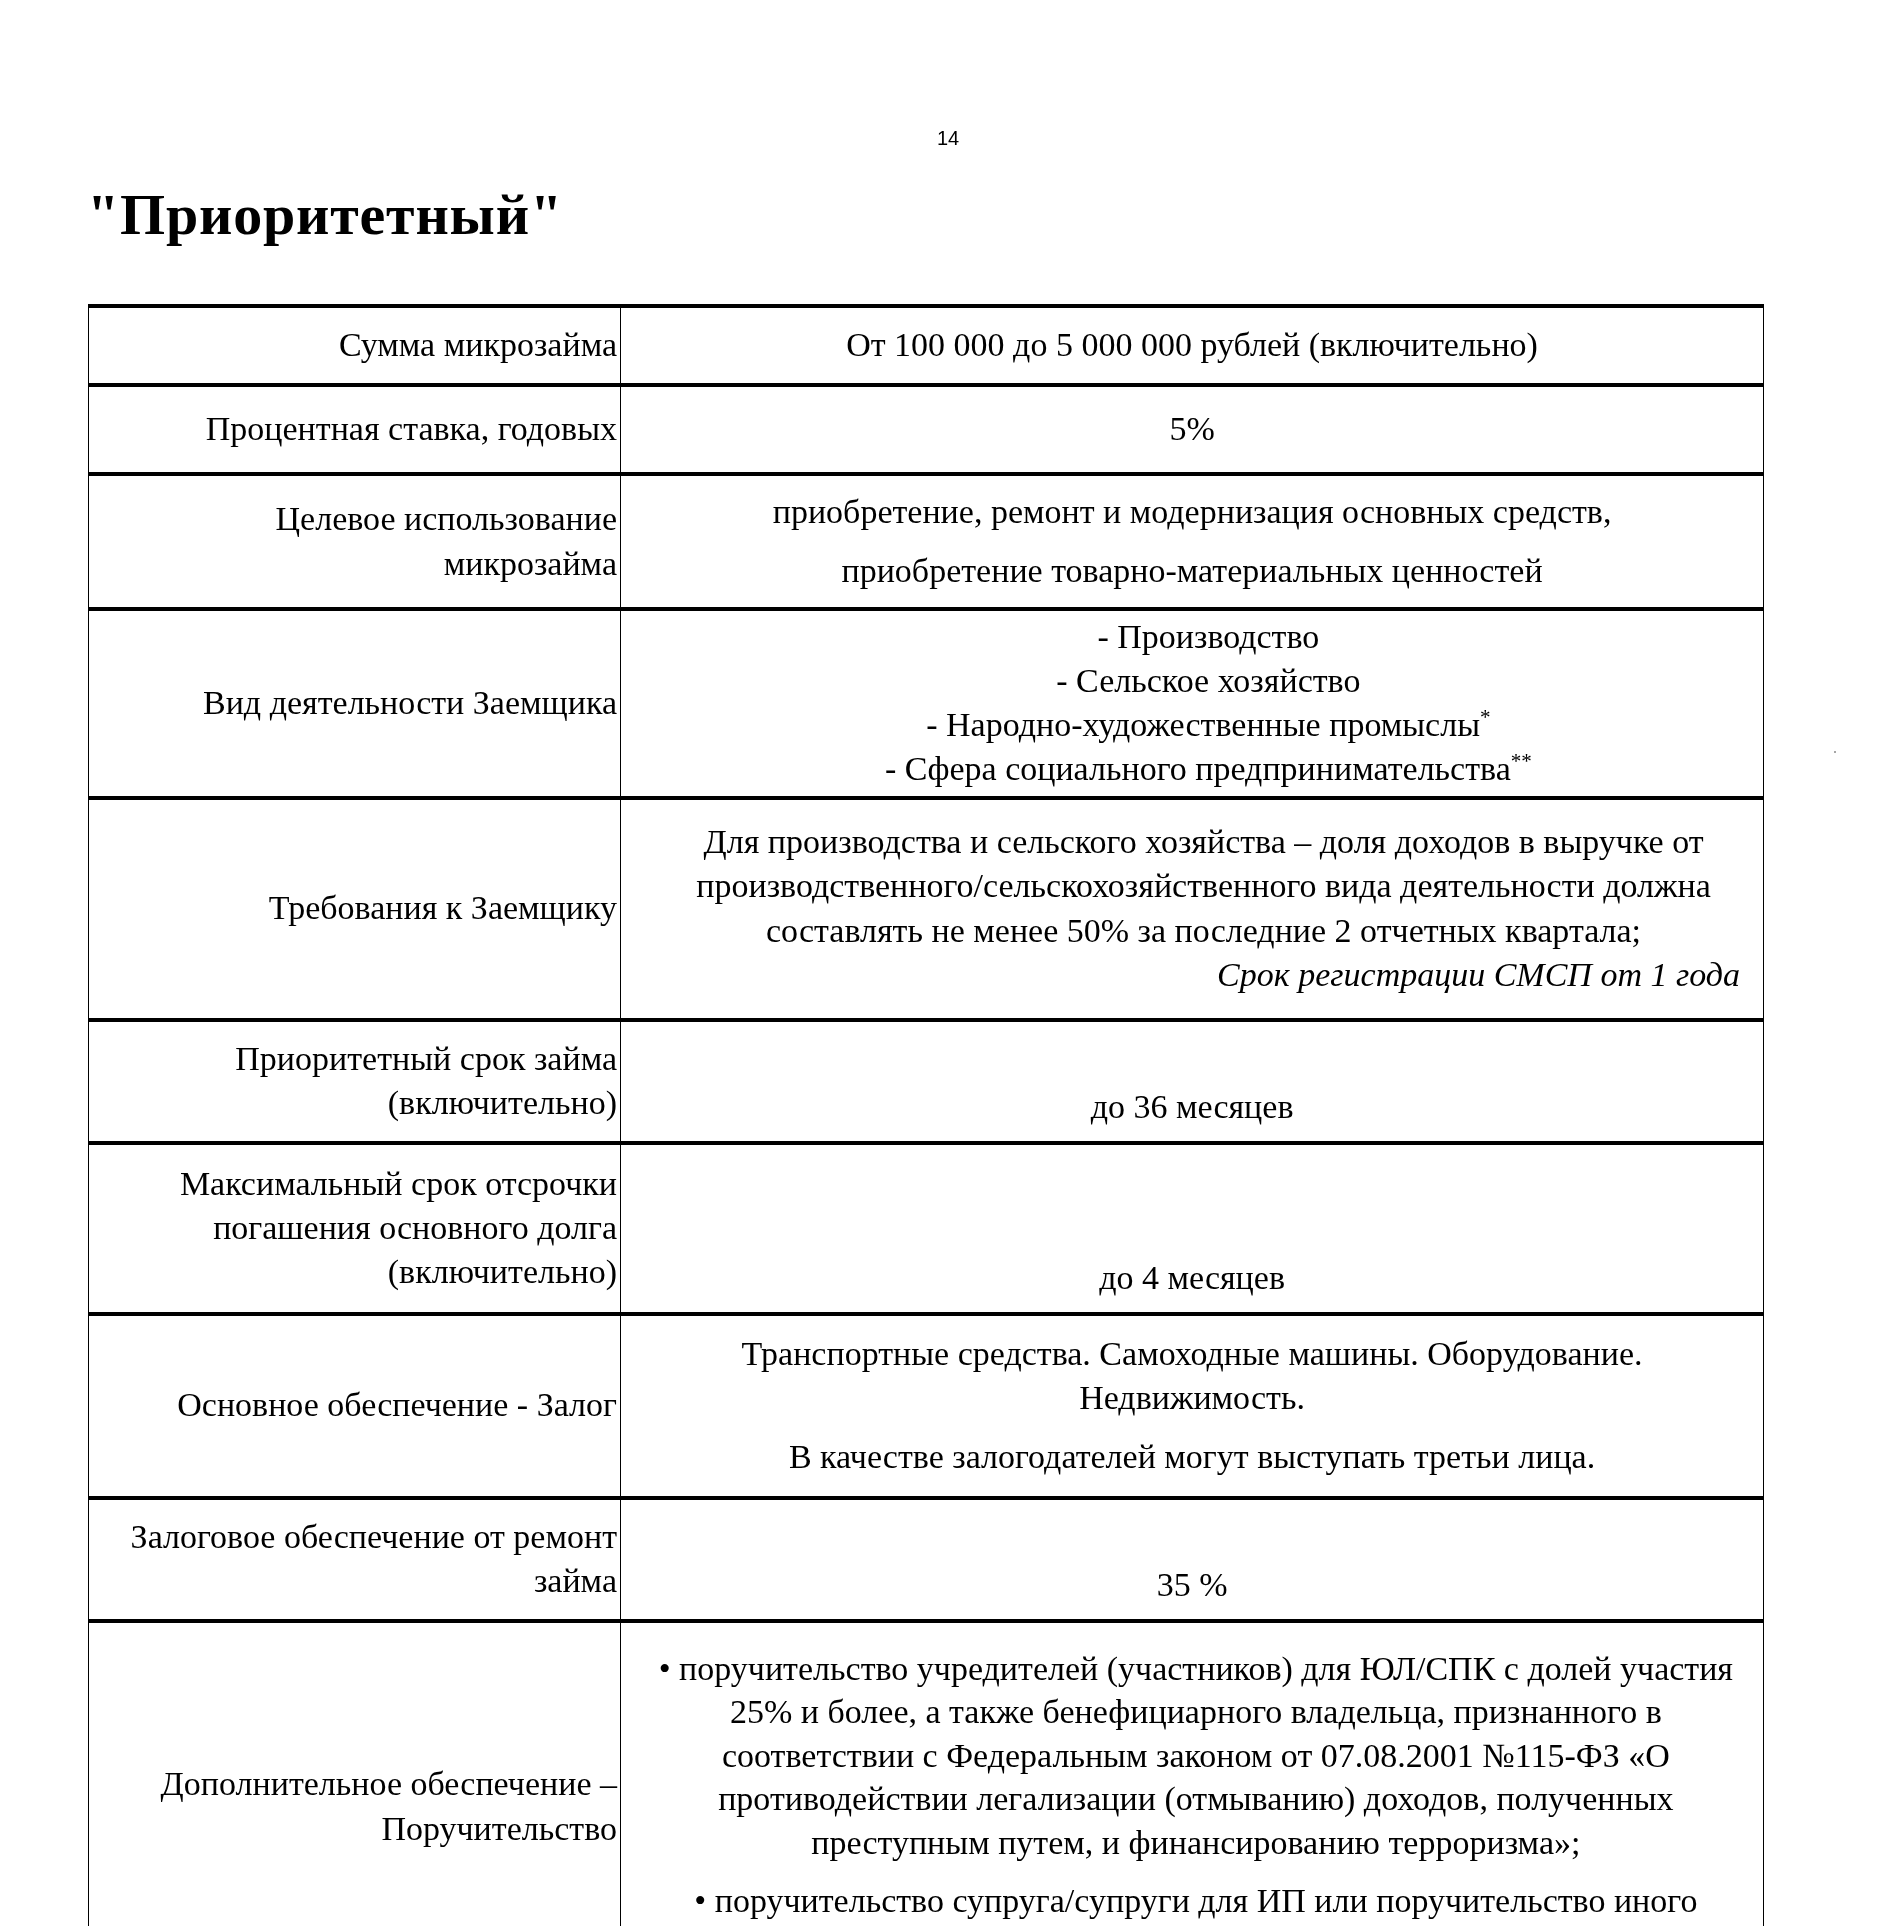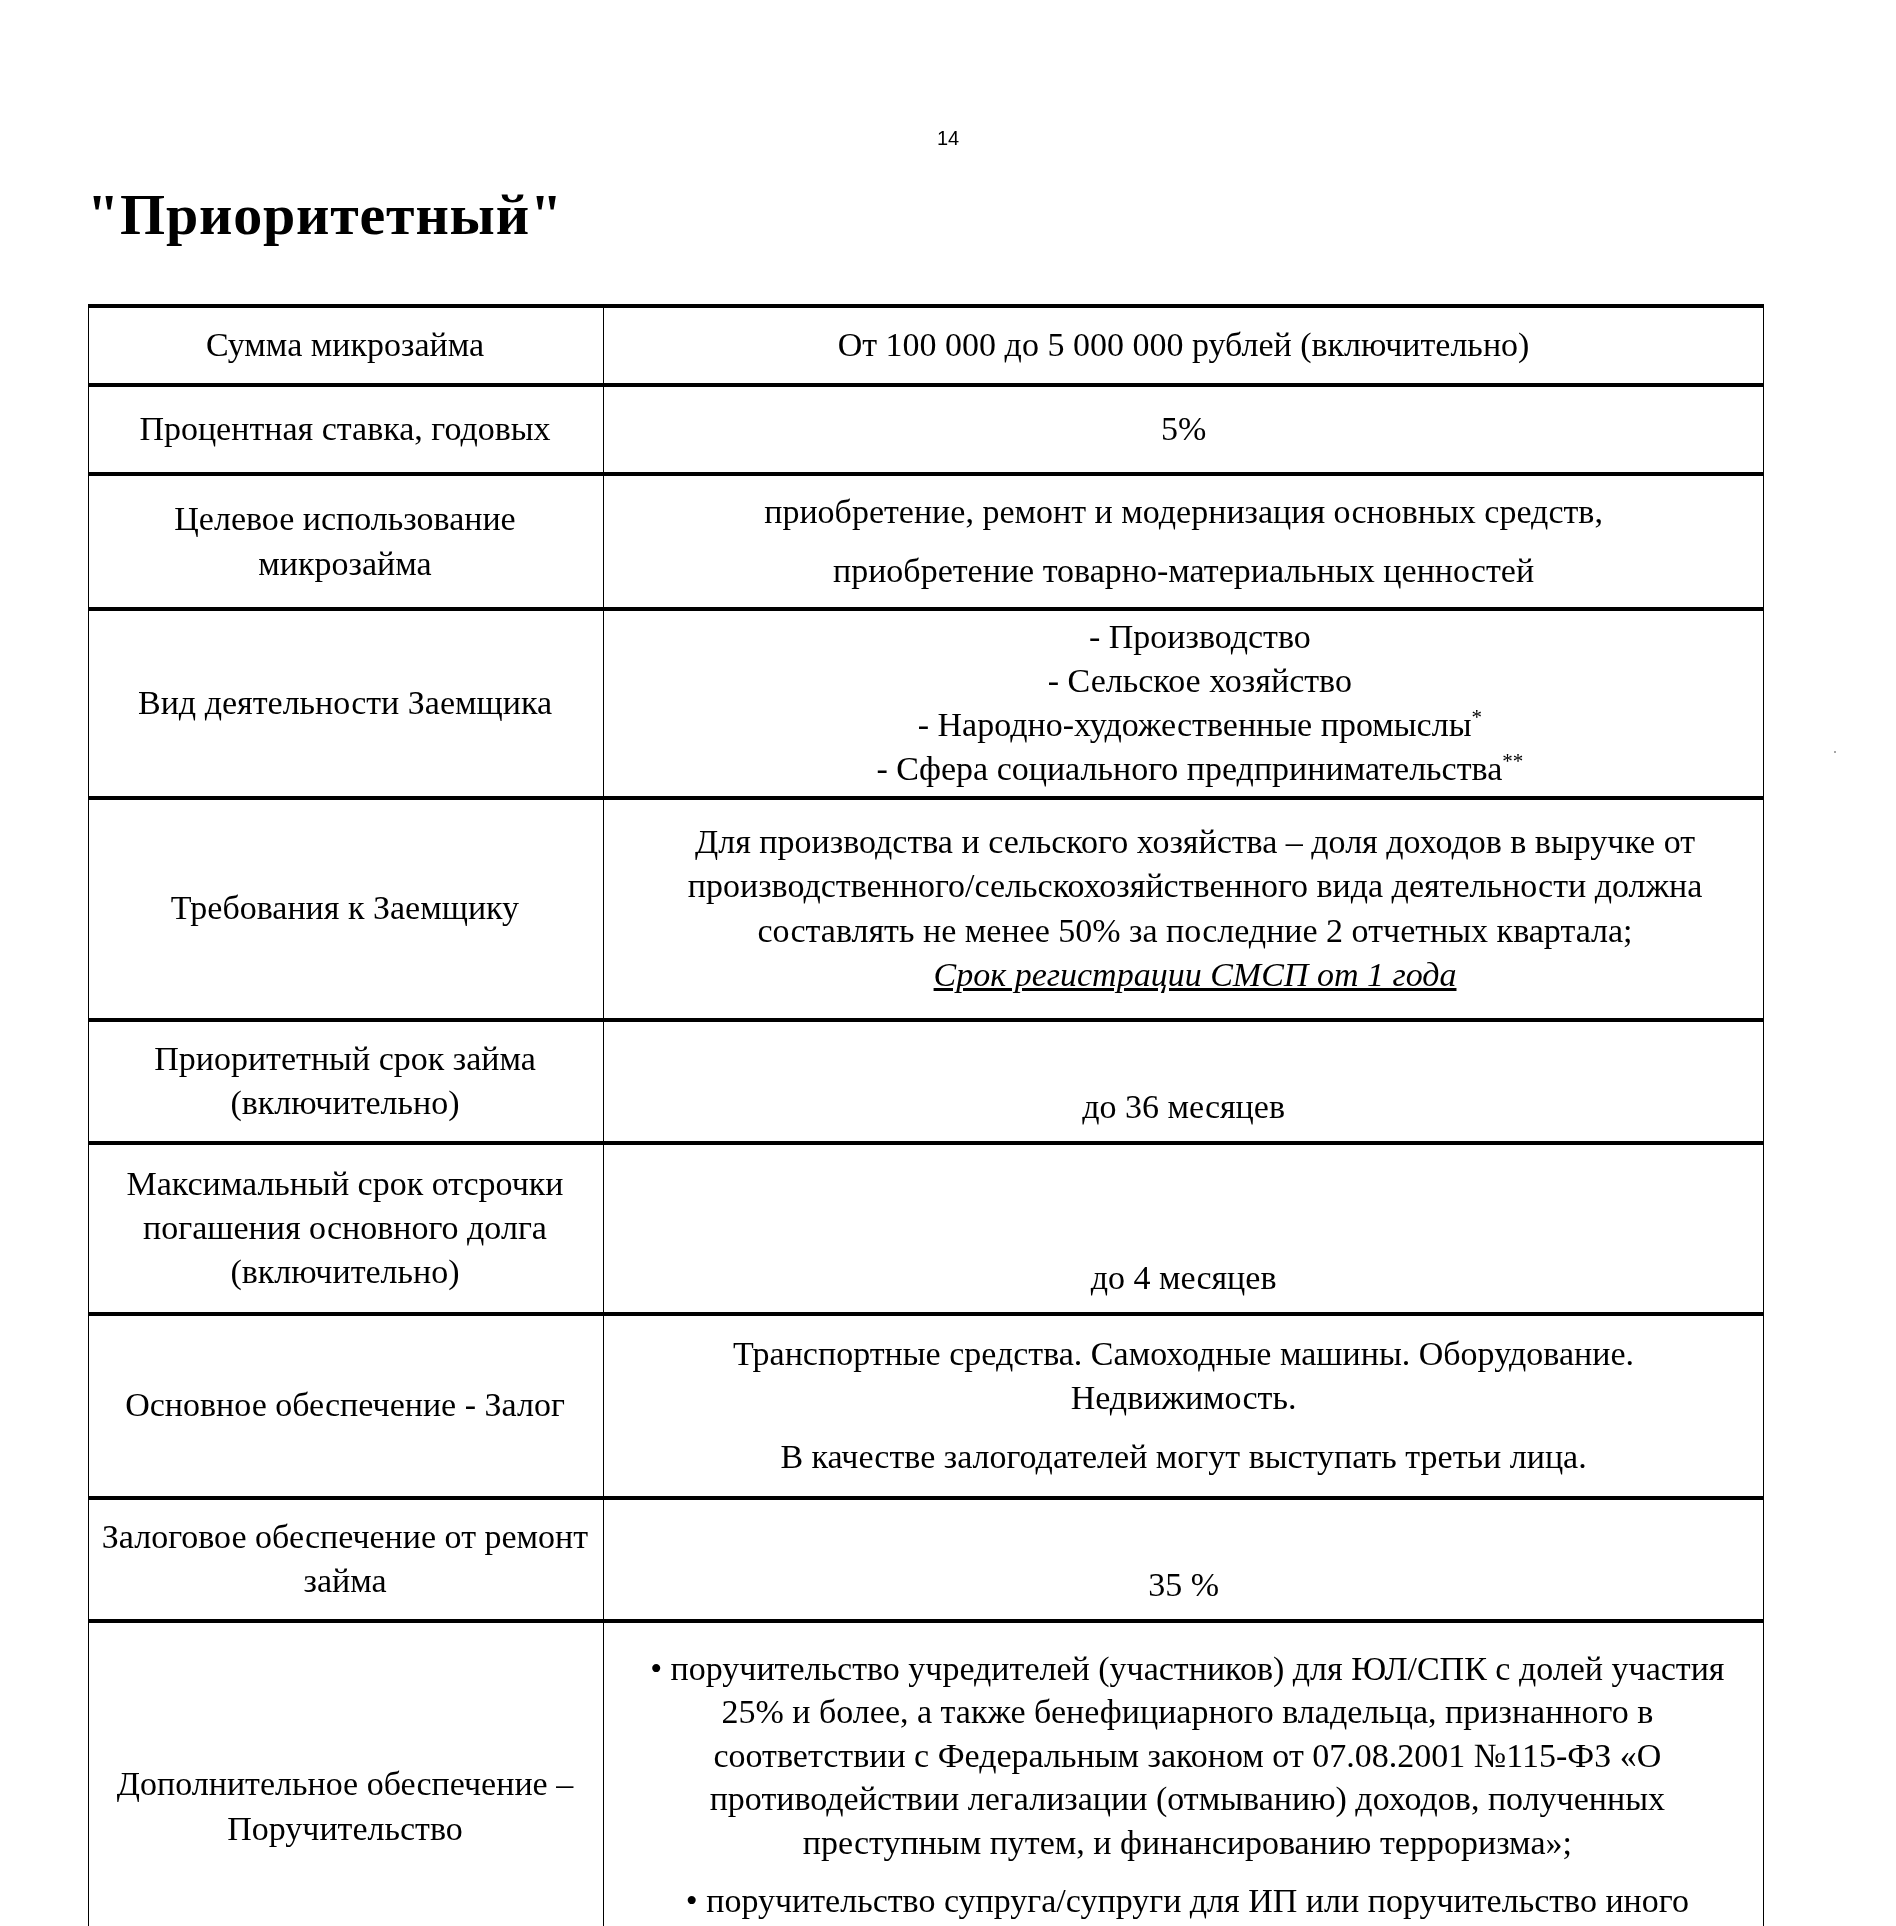--- a/index.html
+++ b/index.html
@@ -20,21 +20,21 @@
   table.terms {
     position: absolute; left: 88px; top: 304px; width: 1676px;
     border-collapse: collapse; table-layout: fixed;
     font-size: 34px; line-height: 1.3;
   }
   table.terms td {
     border-left: 1.9px solid #000; border-right: 1.9px solid #000;
     border-top: 4.2px solid #000; border-bottom: 4.2px solid #000;
     vertical-align: middle; padding: 3.1px 3.1px;
   }
-  table.terms td.label { width: 510px; text-align: center; padding-left: 1px; }
+  table.terms td.label { width: 510px; text-align: right; padding-left: 18px; }
   table.terms td.value { text-align: center; padding: 3.9px 15.4px; }
   td.value.left { text-align: left; }
   td.bottom { vertical-align: bottom !important; }
   .bullets div { line-height: 1.28; }
   .italic { font-style: italic; }
   sup { font-size: 21px; line-height: 0; }
   .p-gap { margin-top: 14.6px; }
   .scan-mark { position: absolute; width: 2.3px; height: 2.3px; background: #888; border-radius: 50%; }
 </style>
 </head>
@@ -71,21 +71,21 @@
         <div><span>- Сельское хозяйство</span></div>
         <div><span>- Народно-художественные промыслы</span><sup>*</sup></div>
         <div><span>- Сфера социального предпринимательства</span><sup>**</sup></div>
       </td>
     </tr>
 
     <tr style="height:222px;">
       <td class="label">Требования к Заемщику</td>
       <td class="value left" style="padding-left:46px;padding-right:23px;">
         <div>Для производства и сельского хозяйства – доля доходов в выручке от производственного/сельскохозяйственного вида деятельности должна составлять не менее 50% за последние 2 отчетных квартала;</div>
-        <div class="italic" style="text-decoration: underline;">Срок регистрации СМСП от 1 года</div>
+        <div class="italic" style=" text-align: right;">Срок регистрации СМСП от 1 года</div>
       </td>
     </tr>
 
     <tr style="height:123px;">
       <td class="label">Приоритетный срок займа (включительно)</td>
       <td class="value bottom" style="padding-bottom:11.6px;">до 36 месяцев</td>
     </tr>
 
     <tr style="height:171px;">
       <td class="label">Максимальный срок отсрочки погашения основного долга (включительно)</td>

